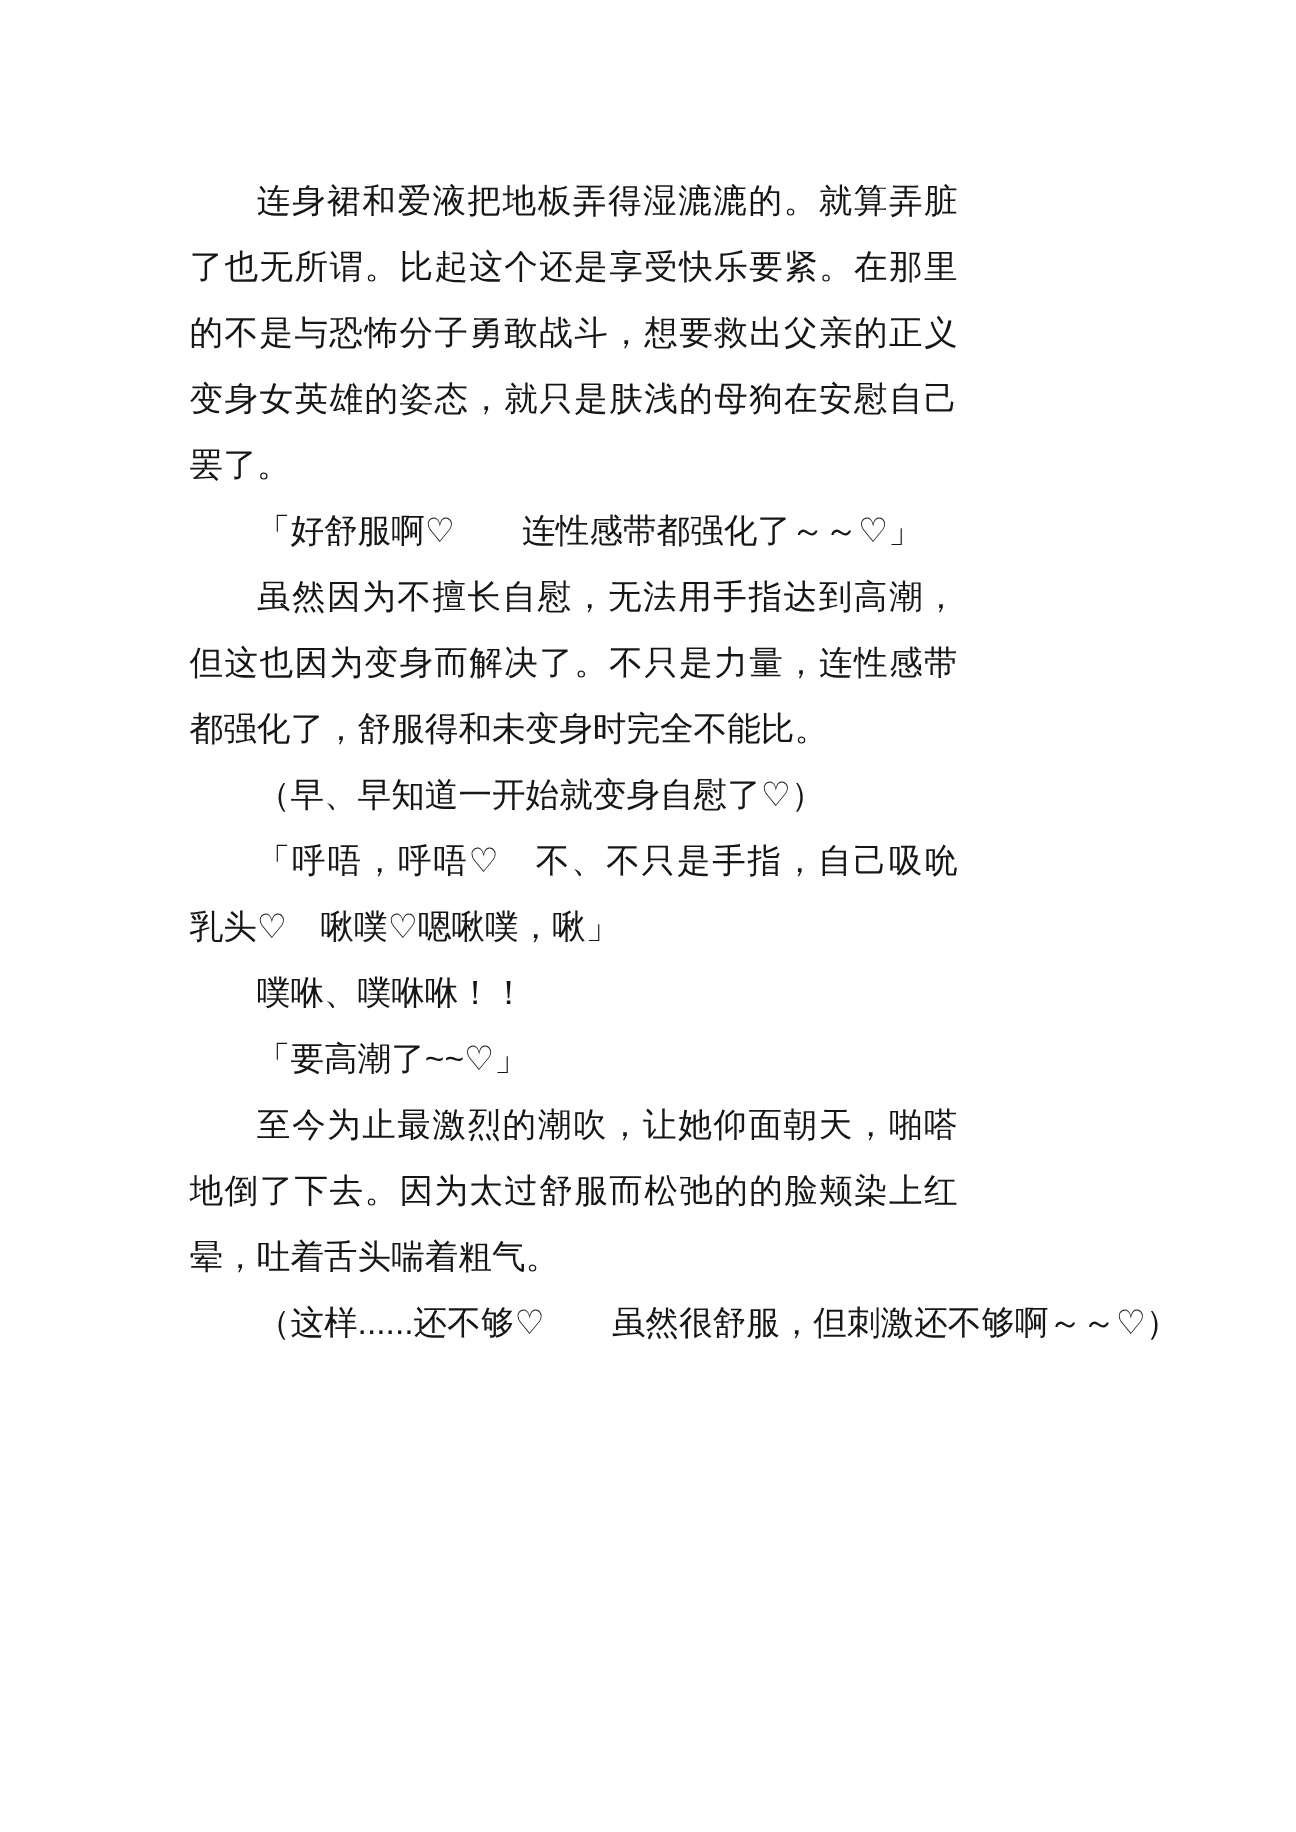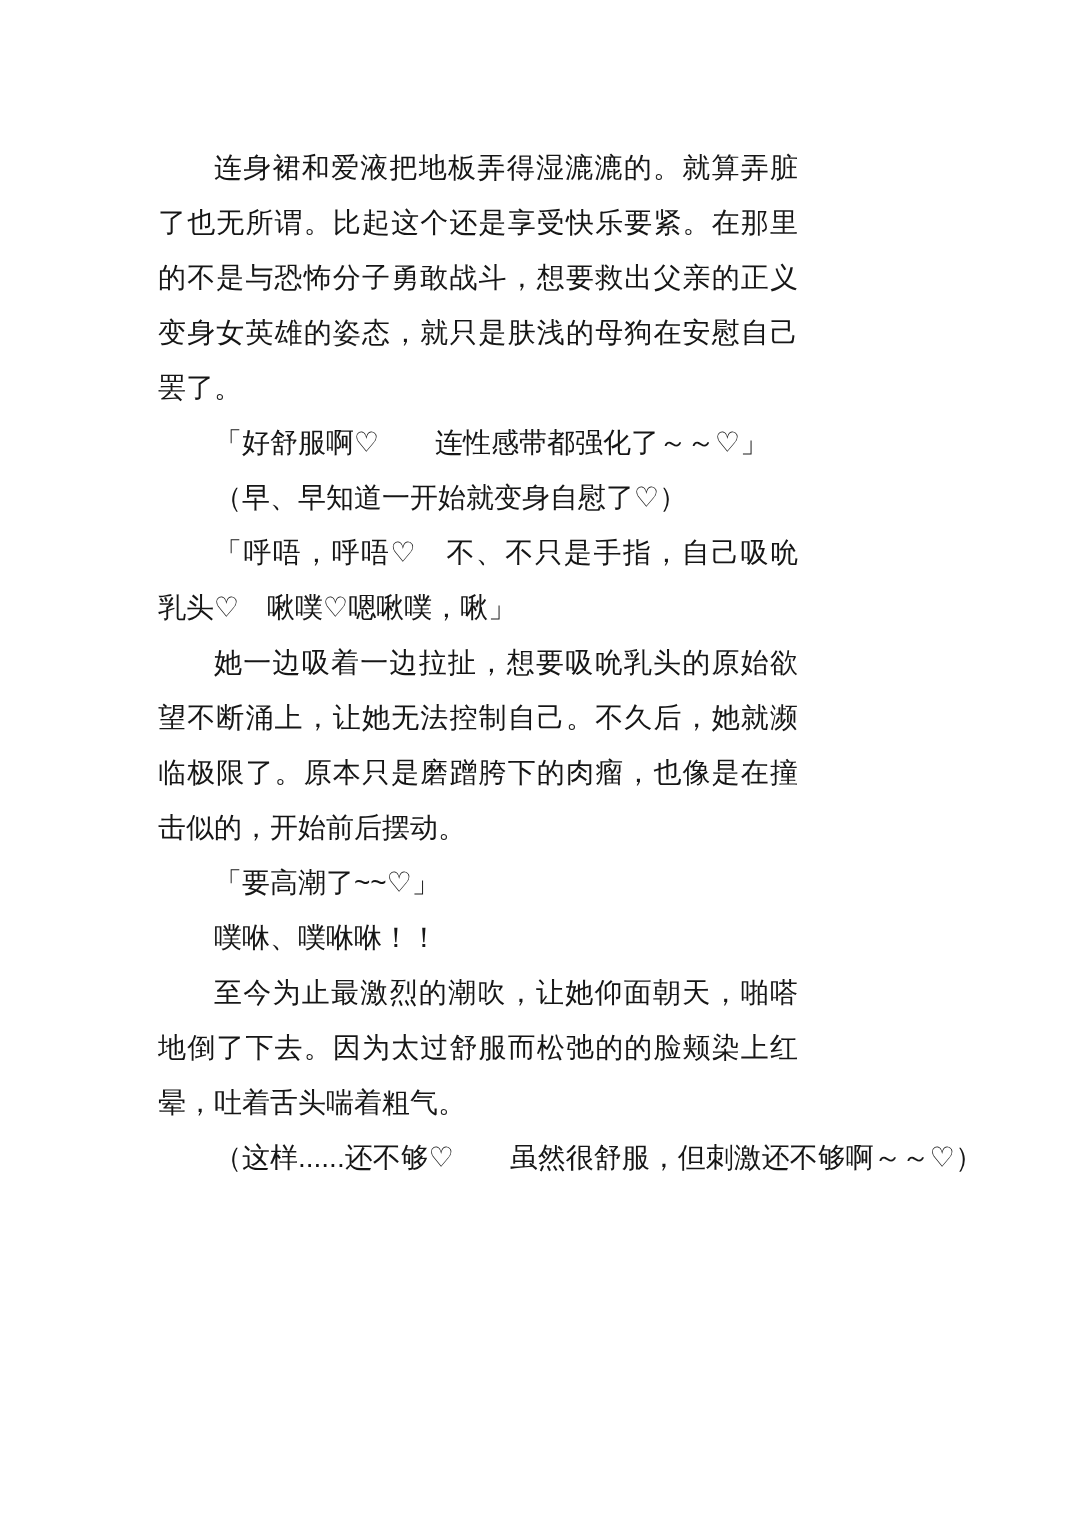--- a/index.html
+++ b/index.html
@@ -34,20 +34,20 @@
     white-space: nowrap;
     text-align: right;
   }
 </style>
 </head>
 <body>
 
 <div class="page">
   <p>连身裙和爱液把地板弄得湿漉漉的。就算弄脏了也无所谓。比起这个还是享受快乐要紧。在那里的不是与恐怖分子勇敢战斗，想要救出父亲的正义变身女英雄的姿态，就只是肤浅的母狗在安慰自己罢了。</p>
   <p>「好舒服啊♡　　连性感带都强化了～～♡」</p>
+  <p>虽然因为不擅长自慰，无法用手指达到高潮，但这也因为变身而解决了。不只是力量，连性感带都强化了，舒服得和未变身时完全不能比。</p>
   <p>（早、早知道一开始就变身自慰了♡）</p>
   <p>「呼唔，呼唔♡　不、不只是手指，自己吸吮乳头♡　啾噗♡嗯啾噗，啾」</p>
-  <p>她一边吸着一边拉扯，想要吸吮乳头的原始欲望不断涌上，让她无法控制自己。不久后，她就濒临极限了。原本只是磨蹭胯下的肉瘤，也像是在撞击似的，开始前后摆动。</p>
+  <p>噗咻、噗咻咻！！</p>
   <p>「要高潮了~~♡」</p>
-  <p>噗咻、噗咻咻！！</p>
   <p>至今为止最激烈的潮吹，让她仰面朝天，啪嗒地倒了下去。因为太过舒服而松弛的的脸颊染上红晕，吐着舌头喘着粗气。</p>
   <p class="single-line">（这样......还不够♡　　虽然很舒服，但刺激还不够啊～～♡）</p>
 </div>
 
 </body></html>

